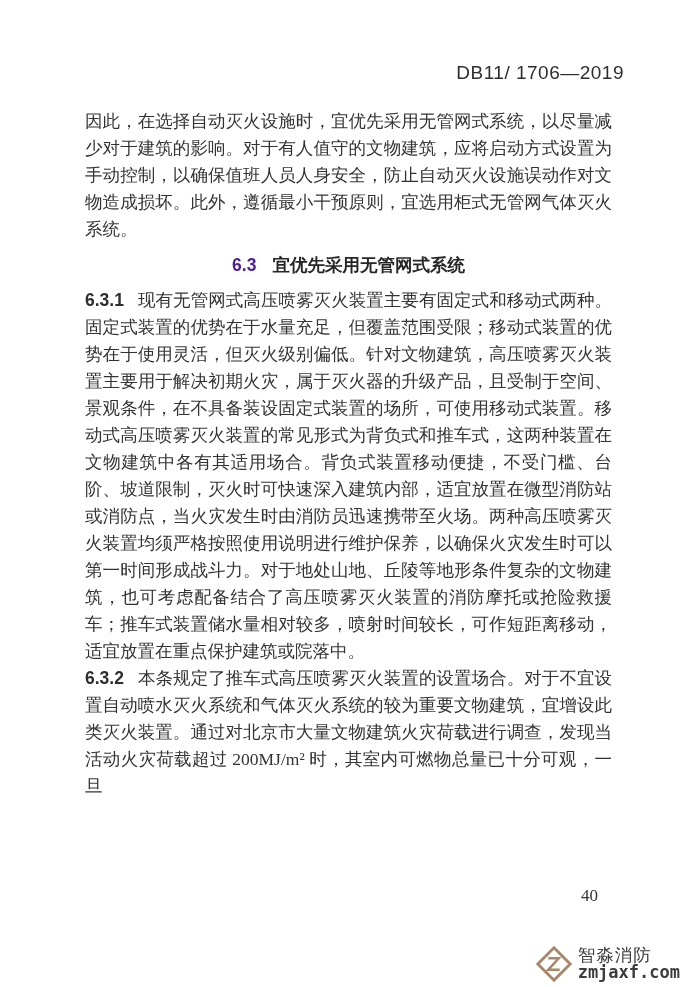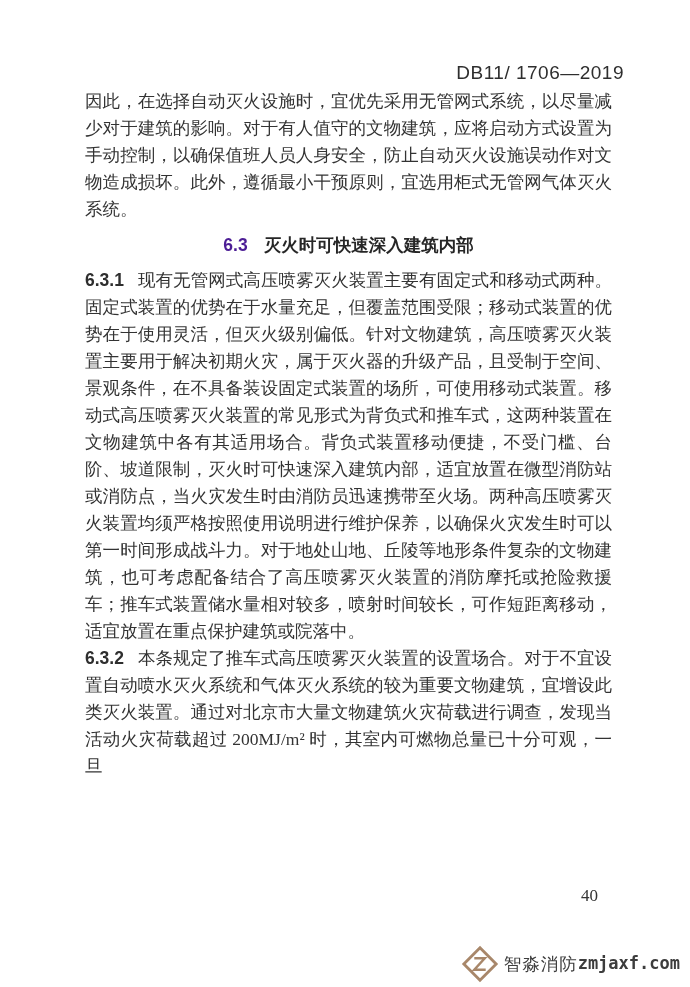--- a/index.html
+++ b/index.html
@@ -19,21 +19,21 @@
     top: 62px;
     right: 66px;
     font-family: "Liberation Sans", sans-serif;
     font-size: 19px;
     letter-spacing: 0.5px;
     color: #2e2e2e;
   }
   .body-text {
     position: absolute;
     left: 85px;
-    top: 88px;
+    top: 108px;
     width: 527px;
     font-size: 17.5px;
     line-height: 27px;
     text-align: justify;
     text-justify: inter-character;
   }
   .clause-para { margin: 0; }
   .clause-num {
     font-family: "Liberation Sans", sans-serif;
     font-weight: bold;
@@ -58,21 +58,21 @@
   }
   .watermark {
     position: absolute;
     right: 10px;
     bottom: 4px;
     display: flex;
     align-items: center;
     gap: 5px;
   }
   .watermark-icon { width: 38px; height: 38px; flex: 0 0 auto; }
-  .watermark-textblock { display: flex; flex-direction: row; line-height: 1.05; }
+  .watermark-textblock { display: flex; flex-direction: column; line-height: 1.05; }
   .watermark-brand {
     font-size: 17.5px;
     font-weight: 500;
     color: var(--wm-text, #3d3d3d);
     font-family: "Liberation Sans", sans-serif;
     letter-spacing: 1px;
   }
   .watermark-site {
     font-size: 17px;
     font-weight: bold;
@@ -82,21 +82,21 @@
 </style>
 </head>
 <body>
 
 <div class="page">
 
   <div class="doc-number">DB11/ 1706—2019</div>
 
   <div class="body-text">
       <p class="clause-para"><span>因此，在选择自动灭火设施时，宜优先采用无管网式系统，以尽量减少对于建筑的影响。对于有人值守的文物建筑，应将启动方式设置为手动控制，以确保值班人员人身安全，防止自动灭火设施误动作对文物造成损坏。此外，遵循最小干预原则，宜选用柜式无管网气体灭火系统。</span></p>
-      <h2 class="section-heading"><span class="clause-num">6.3</span><span>灭火时可快速深入建筑内部</span></h2>
+      <h2 class="section-heading"><span class="clause-num">6.3</span><span>宜优先采用无管网式系统</span></h2>
       <p class="clause-para"><span class="clause-num">6.3.1</span><span>现有无管网式高压喷雾灭火装置主要有固定式和移动式两种。固定式装置的优势在于水量充足，但覆盖范围受限；移动式装置的优势在于使用灵活，但灭火级别偏低。针对文物建筑，高压喷雾灭火装置主要用于解决初期火灾，属于灭火器的升级产品，且受制于空间、景观条件，在不具备装设固定式装置的场所，可使用移动式装置。移动式高压喷雾灭火装置的常见形式为背负式和推车式，这两种装置在文物建筑中各有其适用场合。背负式装置移动便捷，不受门槛、台阶、坡道限制，灭火时可快速深入建筑内部，适宜放置在微型消防站或消防点，当火灾发生时由消防员迅速携带至火场。两种高压喷雾灭火装置均须严格按照使用说明进行维护保养，以确保火灾发生时可以第一时间形成战斗力。对于地处山地、丘陵等地形条件复杂的文物建筑，也可考虑配备结合了高压喷雾灭火装置的消防摩托或抢险救援车；推车式装置储水量相对较多，喷射时间较长，可作短距离移动，适宜放置在重点保护建筑或院落中。</span></p>
       <p class="clause-para"><span class="clause-num">6.3.2</span><span>本条规定了推车式高压喷雾灭火装置的设置场合。对于不宜设置自动喷水灭火系统和气体灭火系统的较为重要文物建筑，宜增设此类灭火装置。通过对北京市大量文物建筑火灾荷载进行调查，发现当活动火灾荷载超过 200MJ/m² 时，其室内可燃物总量已十分可观，一旦</span></p>
     </div>
 
   <div class="page-number">40</div>
 
   <div class="watermark">
     <svg class="watermark-icon" viewBox="0 0 40 40" aria-hidden="true">
       <path d="M20 3 L37 20 L20 37 L3 20 Z" fill="none" stroke="var(--wm-icon, #a8876a)" stroke-width="3"></path>
       <path d="M14 14 L25 14 L14 26 L26 26" fill="none" stroke="var(--wm-icon, #a8876a)" stroke-width="2.6"></path>

